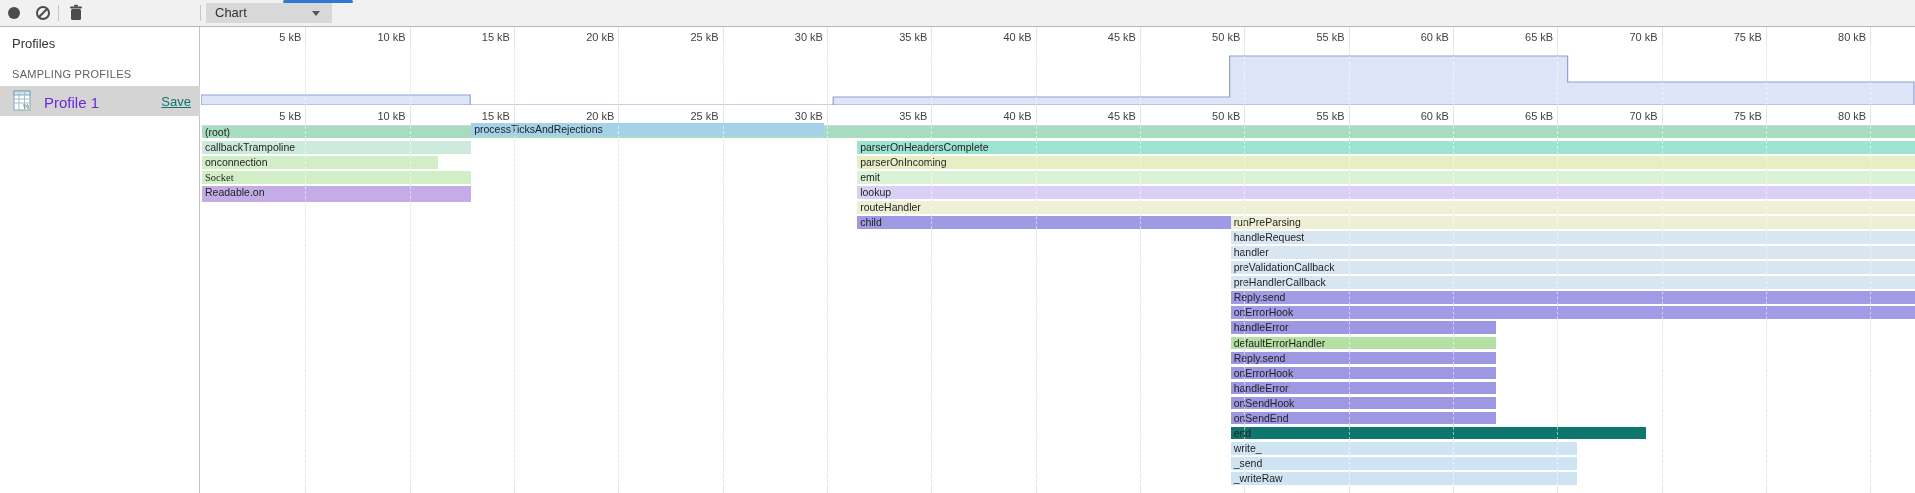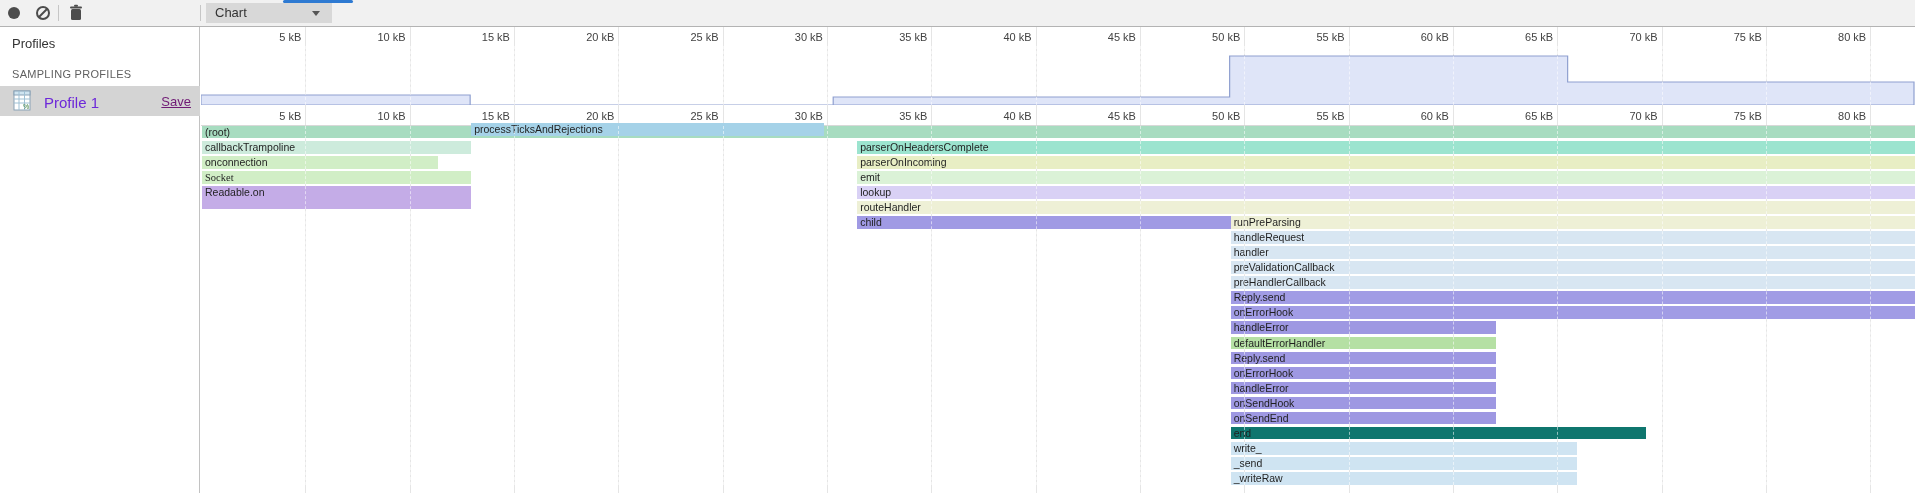--- a/index.html
+++ b/index.html
@@ -13,21 +13,21 @@
   .block-circle::after{content:"";position:absolute;left:-1px;top:4px;width:12px;height:2px;background:#4c4c4c;transform:rotate(-45deg);}
   .tb-sep{position:absolute;top:5px;width:1px;height:16px;background:#c6c6c6;}
   .select{position:absolute;left:206px;top:3px;width:126px;height:20px;background:#d8d8d8;color:#333;font-size:13px;line-height:20px;padding-left:9px;box-sizing:border-box;cursor:pointer;}
   .select .arrow{position:absolute;right:12px;top:8px;width:0;height:0;border-left:4px solid transparent;border-right:4px solid transparent;border-top:5px solid #555;}
   
   .sidebar{position:absolute;left:0;top:27px;width:200px;height:466px;background:#fff;border-right:1px solid #c2c2c2;box-sizing:border-box;}
   .sb-profiles{position:absolute;left:12px;top:9px;font-size:13px;color:#333;}
   .sb-section{position:absolute;left:12px;top:41px;font-size:11px;color:#5f5f5f;letter-spacing:.3px;}
   .sb-row{position:absolute;left:0;top:59px;width:200px;height:30px;background:#d4d4d4;cursor:pointer;}
   .sb-row .name{position:absolute;left:44px;top:8px;font-size:15px;color:#6d28d9;}
-  .sb-row .save{position:absolute;right:9px;top:8px;font-size:13px;color:#701a75;text-decoration:underline;cursor:pointer;}
+  .sb-row .save{position:absolute;right:9px;top:8px;font-size:13px;color:#0f766e;text-decoration:underline;cursor:pointer;}
   .sb-row .picon{position:absolute;left:13px;top:4px;}
   
   .grid-v{position:absolute;top:27px;height:466px;width:1px;background:#e5e5e5;}
   .ruler-label{position:absolute;width:70px;text-align:right;font-size:11px;color:#424242;}
   .overview-wrap{position:absolute;left:201px;top:26px;width:1714px;height:79px;}
   .flame-topline{position:absolute;left:201px;top:125px;width:1714px;height:1px;background:#d8d8d8;}
   .frame{position:absolute;height:13px;box-sizing:border-box;font-size:10.5px;line-height:13px;color:#1f1f1f;padding-left:3px;overflow:hidden;white-space:nowrap;cursor:pointer;}
   .frame.dotted{background-image:radial-gradient(rgba(255,255,255,.8) 1px,transparent 1.3px);background-size:9px 6px;}
   .dash-v{position:absolute;width:0;border-left:1px dashed rgba(255,255,255,.55);}
 </style>
@@ -141,21 +141,21 @@
   <div class="flame-topline"></div>
   <div id="flames">
       <div class="frame" style="left: 202px; width: 1713px; top: 125.8px; height: 12.7px; background: rgb(167, 220, 192);">(root)</div>
       <div class="frame" style="left: 202px; width: 269.156px; top: 140.85px; height: 12.7px; background: rgb(205, 235, 220);">callbackTrampoline</div>
       <div class="frame" style="left: 471.156px; width: 353px; top: 123px; height: 12.7px; background: rgb(165, 210, 232);">processTicksAndRejections</div>
       <div class="frame" style="left: 857.155px; width: 1057.85px; top: 140.85px; height: 12.7px; background: rgb(156, 228, 207);">parserOnHeadersComplete</div>
       <div class="frame" style="left: 202px; width: 236px; top: 155.9px; height: 12.7px; background: rgb(209, 238, 198);">onconnection</div>
       <div class="frame" style="left: 857.155px; width: 1057.85px; top: 155.9px; height: 12.7px; background: rgb(232, 238, 196);">parserOnIncoming</div>
       <div class="frame" style="left: 202px; width: 269.156px; top: 170.95px; height: 12.7px; background: rgb(209, 238, 198); font-family: Liberation Serif, serif;">Socket</div>
       <div class="frame" style="left: 857.155px; width: 1057.85px; top: 170.95px; height: 12.7px; background: rgb(219, 242, 215);">emit</div>
-      <div class="frame" style="left: 202px; width: 269.156px; top: 186px; height: 23px; background: rgb(196, 172, 231);">Readable.on</div>
+      <div class="frame" style="left: 202px; width: 269.156px; top: 186px; height: 16px; background: rgb(196, 172, 231);">Readable.on</div>
       <div class="frame" style="left: 857.155px; width: 1057.85px; top: 186px; height: 12.7px; background: rgb(217, 209, 245);">lookup</div>
       <div class="frame" style="left: 857.155px; width: 1057.85px; top: 201.05px; height: 12.7px; background: rgb(238, 240, 214);">routeHandler</div>
       <div class="frame dotted" style="left: 857.155px; width: 373.48px; top: 216.1px; height: 12.7px; background: rgb(160, 154, 228);">child</div>
       <div class="frame" style="left: 1230.63px; width: 684.365px; top: 216.1px; height: 12.7px; background: rgb(238, 240, 214);">runPreParsing</div>
       <div class="frame" style="left: 1230.63px; width: 684.365px; top: 231.15px; height: 12.7px; background: rgb(216, 230, 242);">handleRequest</div>
       <div class="frame" style="left: 1230.63px; width: 684.365px; top: 246.2px; height: 12.7px; background: rgb(216, 230, 242);">handler</div>
       <div class="frame" style="left: 1230.63px; width: 684.365px; top: 261.25px; height: 12.7px; background: rgb(216, 230, 242);">preValidationCallback</div>
       <div class="frame" style="left: 1230.63px; width: 684.365px; top: 276.3px; height: 12.7px; background: rgb(216, 230, 242);">preHandlerCallback</div>
       <div class="frame" style="left: 1230.63px; width: 684.365px; top: 291.35px; height: 12.7px; background: rgb(161, 156, 229);">Reply.send</div>
       <div class="frame" style="left: 1230.63px; width: 684.365px; top: 306.4px; height: 12.7px; background: rgb(161, 156, 229);">onErrorHook</div>

